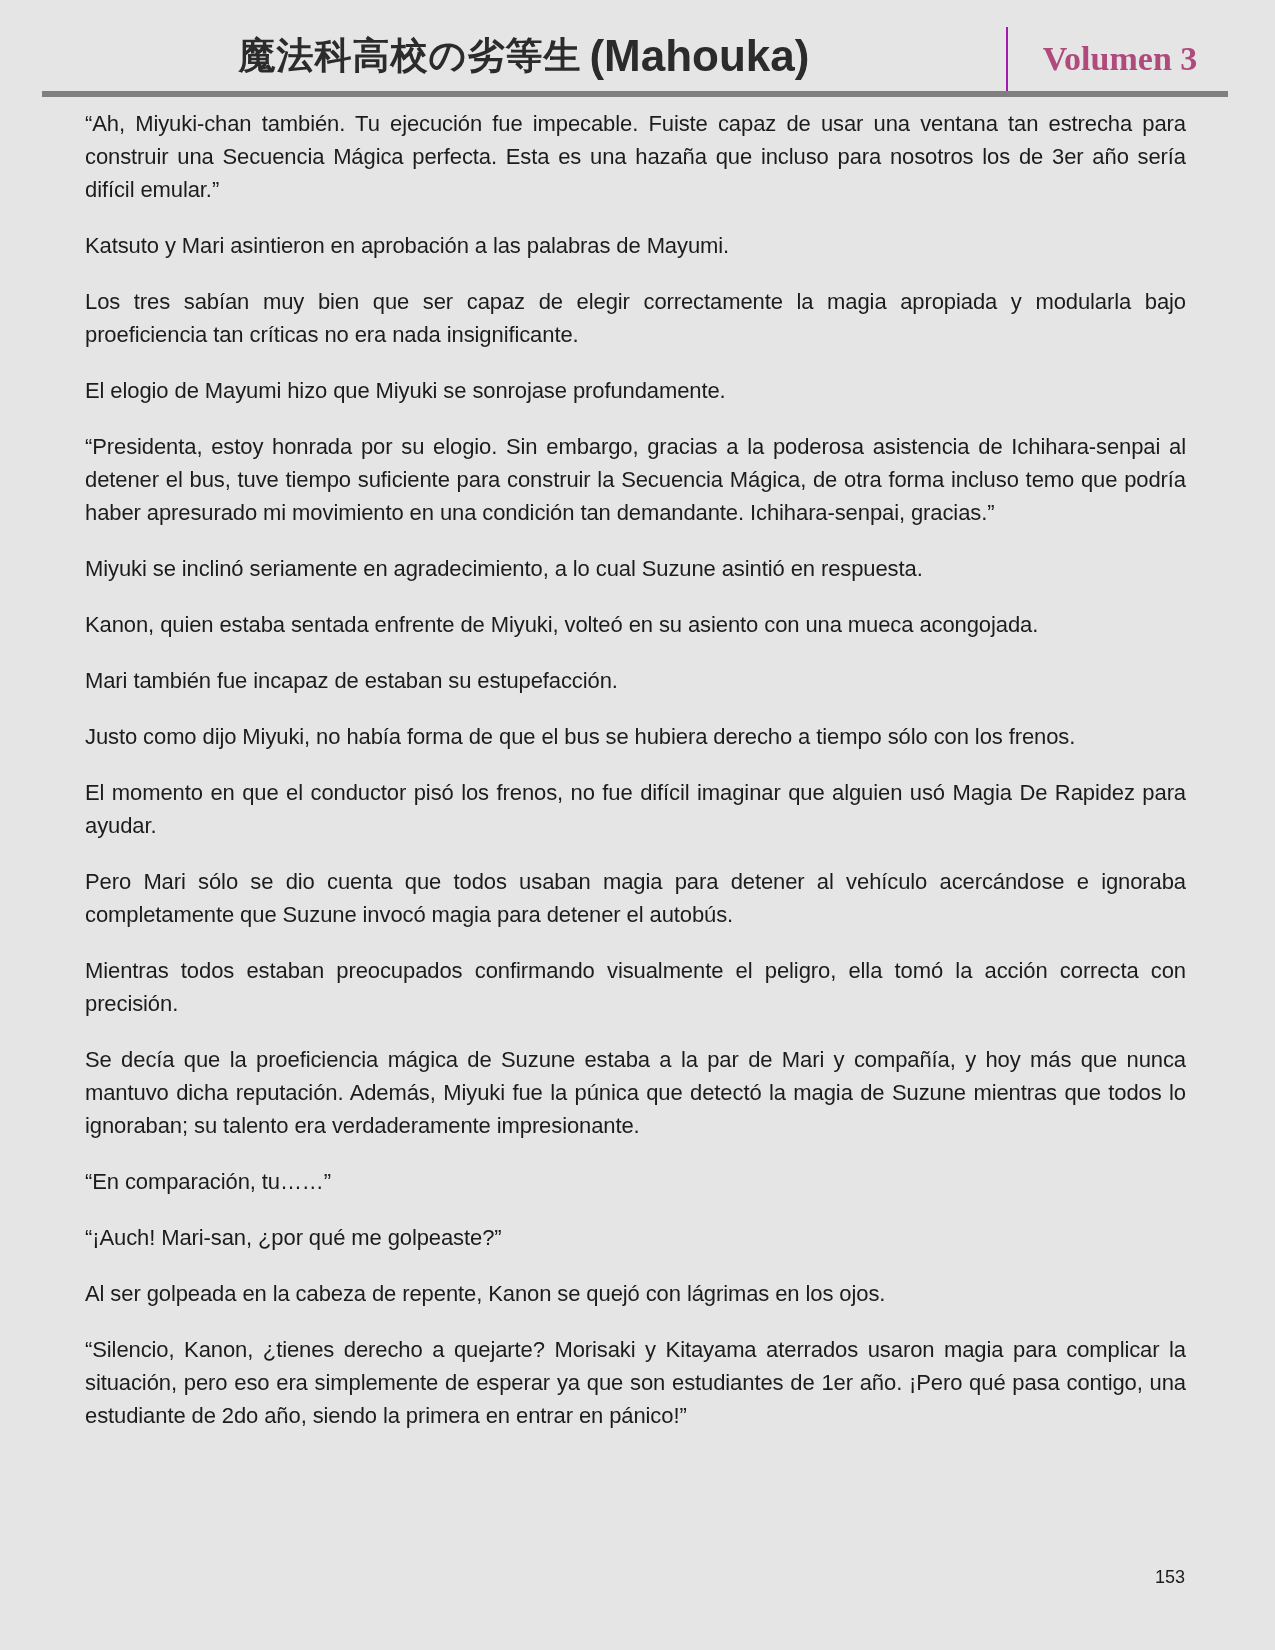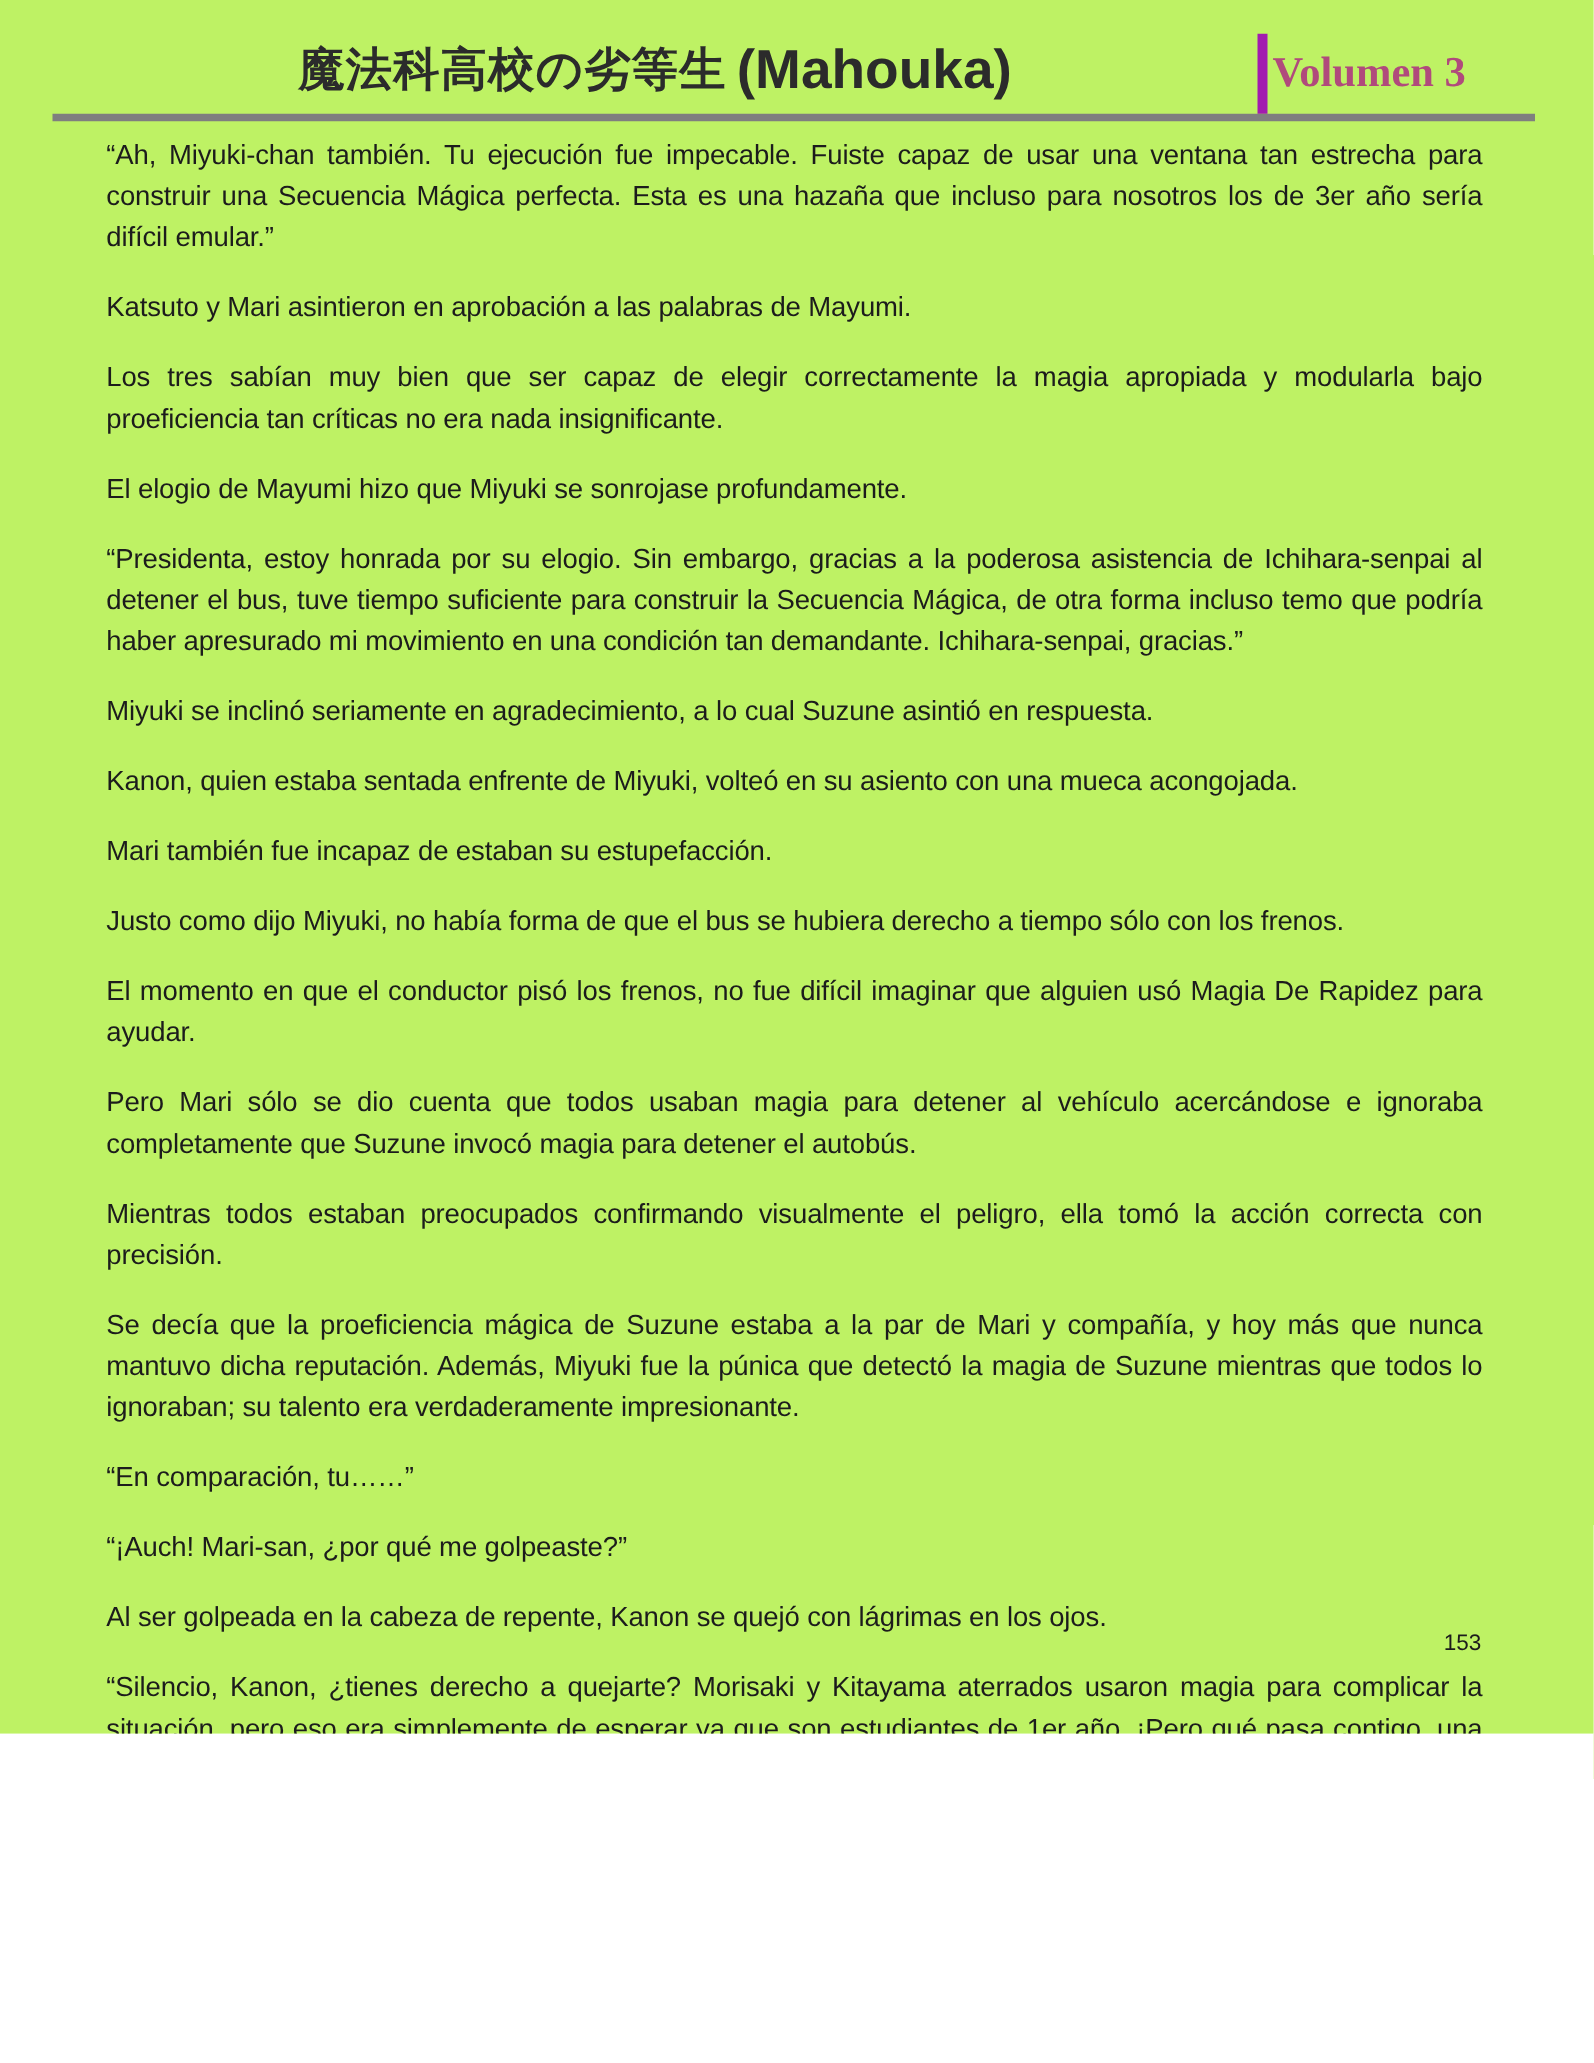--- a/index.html
+++ b/index.html
@@ -3,22 +3,22 @@
 <meta charset="utf-8">
 <style>
   html, body {
     margin: 0;
     padding: 0;
     background: #ffffff;
   }
   .page {
     position: relative;
     width: 1275px;
-    height: 1387px;
-    background: #bef264;
+    height: 1650px;
+    background: #e5e5e5;
     font-family: "Liberation Sans", sans-serif;
     color: #1c1c1c;
     overflow: hidden;
   }
   
   .header-row {
     display: flex;
     align-items: stretch;
     margin: 0 47px 0 42px;
     height: 91px;
@@ -41,25 +41,26 @@
     font-family: "Liberation Sans", sans-serif;
     font-weight: bold;
     font-size: 44px;
     color: #2b2b2b;
     margin-left: 8px;
   }
   .header-volume-cell {
     width: 222px;
     align-self: flex-end;
     height: 64px;
-    border-left: 8px solid #a21caf;
+    border-left: 2px solid #a21caf;
     display: flex;
     align-items: center;
     padding-left: 4px;
     box-sizing: border-box;
+    justify-content: center;
   }
   .volume-label {
     font-family: "Liberation Serif", serif;
     font-weight: bold;
     font-size: 34px;
     color: #b04a7c;
   }
   .header-rule {
     margin-left: 42px;
     width: 1186px;

